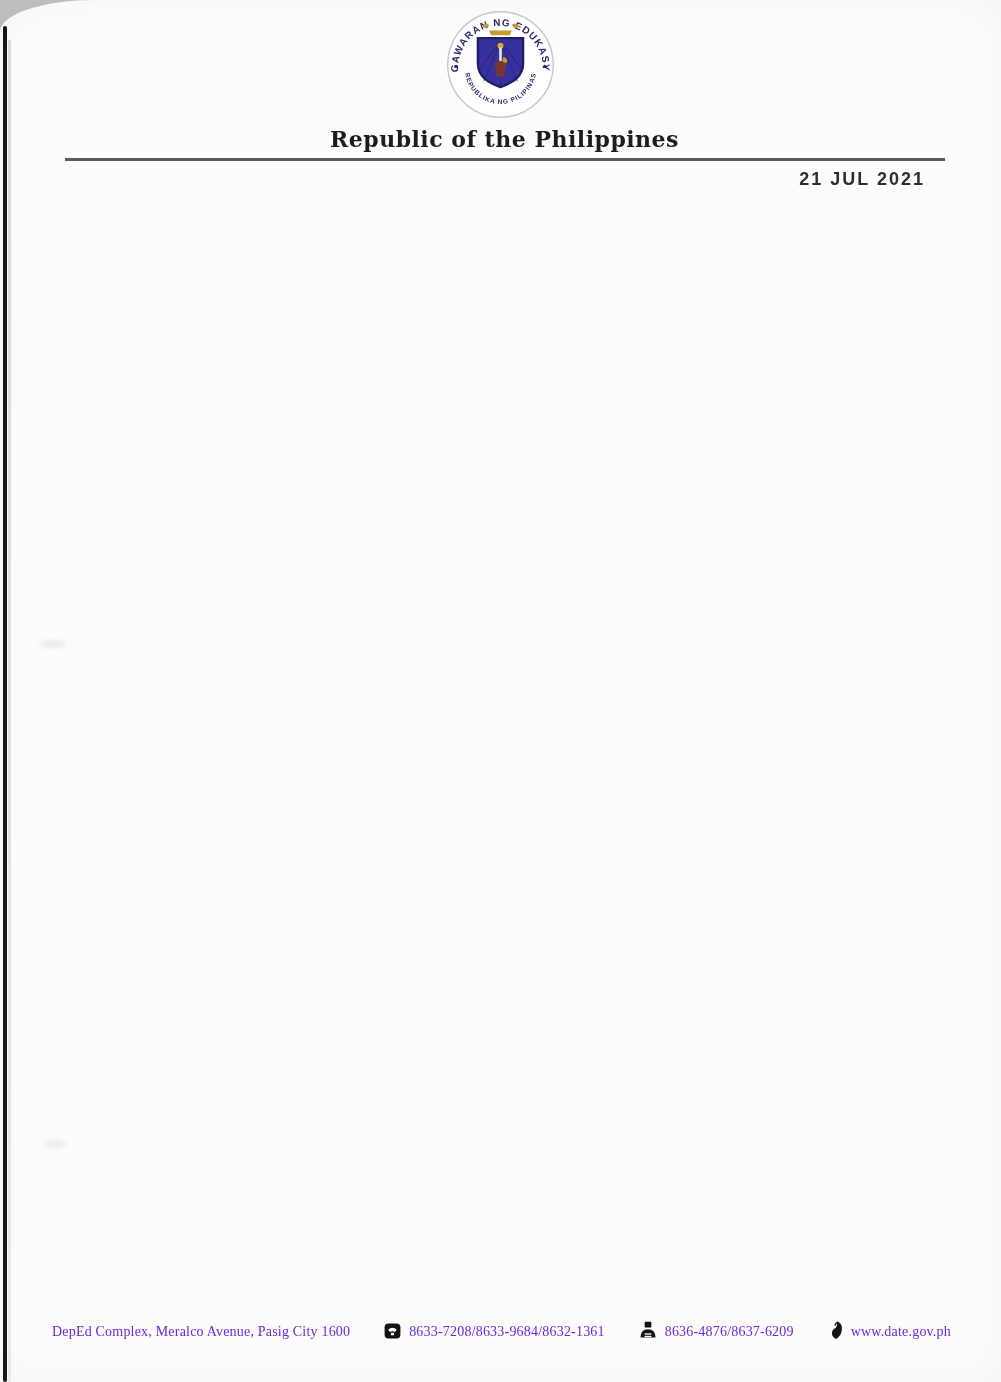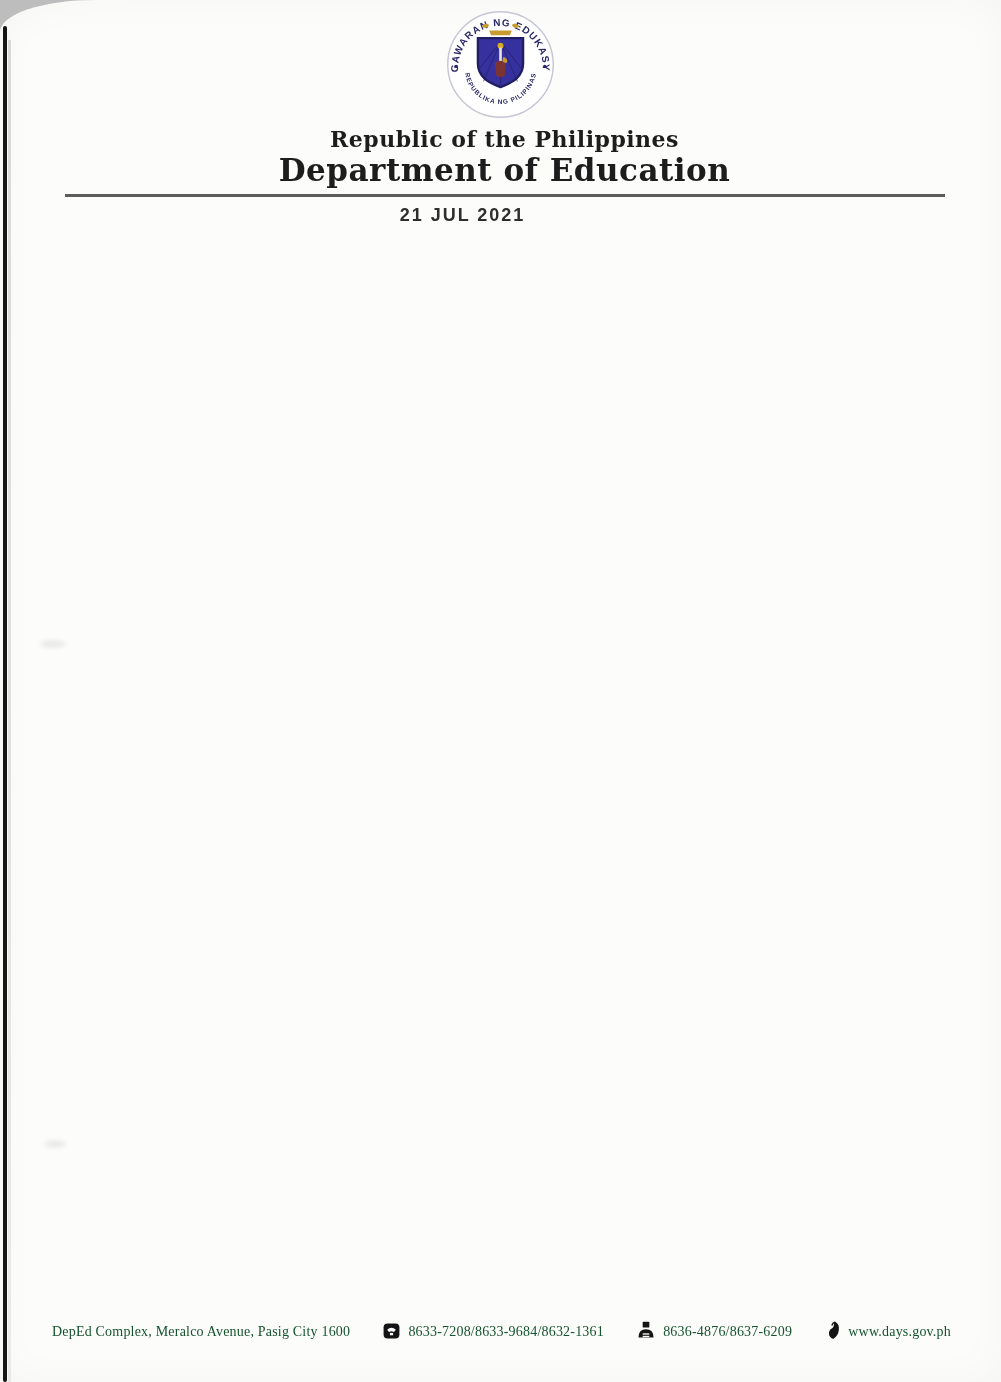--- a/index.html
+++ b/index.html
@@ -37,21 +37,21 @@
     color:#1d1d1d;
     padding-left:8px;
   }
   .republic{font-size:22px;letter-spacing:.5px;margin-top:2px;line-height:24px;}
   .department{font-size:31px;letter-spacing:.5px;margin-top:2px;line-height:34px;}
   .rule{
     margin:7px 56px 0 65px;
     border:0;border-top:3px solid #5c5c5c;
   }
   .date-stamp{
-    text-align:center;
+    text-align:right;
     margin:8px 76px 0 0;
     font-family:"Liberation Sans", sans-serif;
     font-weight:700;font-size:18px;letter-spacing:2px;color:#2e2e2e;
   }
 
   .content{margin:0 83px 0 140px;font-size:17.5px;line-height:23.5px;}
 
   .memo-block{margin-top:20px;line-height:24px;}
   .memo-line1{word-spacing:7px;}
   .memo-line2 .no{display:inline-block;width:60px;}
@@ -79,21 +79,21 @@
   .ctable{margin-top:20px;margin-left:60px;font-size:17.5px;line-height:22.5px;}
   .trow{display:flex;align-items:flex-start;}
   .tlabel{width:530px;flex:none;}
   .tind{padding-left:42px;}
   .tval{white-space:pre;}
   .val-indent{padding-left:15px;}
 
   .footer{
     position:absolute;left:52px;right:50px;bottom:40px;
     display:flex;align-items:center;justify-content:space-between;
-    font-size:14px;color:#14532d;letter-spacing:.2px;
+    font-size:14px;color:#6d28d9;letter-spacing:.2px;
   }
   .footer .seg{display:flex;align-items:center;gap:7px;}
   .ficon{display:inline-block;transform:translateY(-2px);}
 </style>
 </head>
 <body>
 
 <div class="paper"></div>
 <div class="edge-line"></div>
 <div class="edge-soft"></div>
@@ -120,21 +120,20 @@
     <path d="M48,24 h24 l-2,5 h-20 z" fill="#c79b2f"></path>
     <path d="M36,32 h48 v27 c0,14 -11,20 -24,25 c-13,-5 -24,-11 -24,-25 z" fill="#37319f" stroke="#211f63" stroke-width="2.5"></path>
     <path d="M60,36 l-18,42 M60,36 l18,42 M60,36 v46 M60,36 l-22,28 M60,36 l22,28" stroke="#211f63" stroke-width="1.2" opacity="0.55"></path>
     <circle cx="60" cy="40" r="3.2" fill="#d8ab2c"></circle>
     <rect x="58.6" y="42" width="2.8" height="18" fill="#e8e4d8"></rect>
     <path d="M54,58 q6,-4 12,0 l-1.5,14 q-4.5,3 -9,0 z" fill="#7a3434"></path>
     <path d="M63,52 q5,1 4,6 q-4,1 -5,-2 z" fill="#c79b2f"></path>
   </svg>
 
   <div class="blackletter republic">Republic of the Philippines</div>
-  <div class="blackletter department">Department of Education</div>
   <hr class="rule">
   <div class="date-stamp">21 JUL 2021</div>
 </div>
 
 <div class="content">
 
   <div class="memo-block">
     <div class="memo-line1">DepEd MEMORANDUM</div>
     <div class="memo-line2">
       <span class="no">No.</span><span class="num">044</span><span class="suffix">, s. 2021</span>
@@ -253,15 +252,15 @@
       <rect x="8" y="16" width="8" height="1.6" fill="#fcfcfb"></rect>
       <rect x="8" y="19" width="8" height="1.6" fill="#fcfcfb"></rect>
     </svg>
     <span>8636-4876/8637-6209</span>
   </span>
   <span class="seg">
     <svg class="ficon" width="17" height="19" viewBox="0 0 24 26">
       <path d="M16,1 q6,3 5,11 q-1,9 -8,13 q-6,-2 -6,-8 q0,-5 4,-7 q4,-2 3,-9 z" fill="#141414"></path>
       <path d="M16,1 q-4,1 -5,5" stroke="#141414" stroke-width="2" fill="none"></path>
     </svg>
-    <span>www.days.gov.ph</span>
+    <span>www.date.gov.ph</span>
   </span>
 </div>
 
 </body></html>

